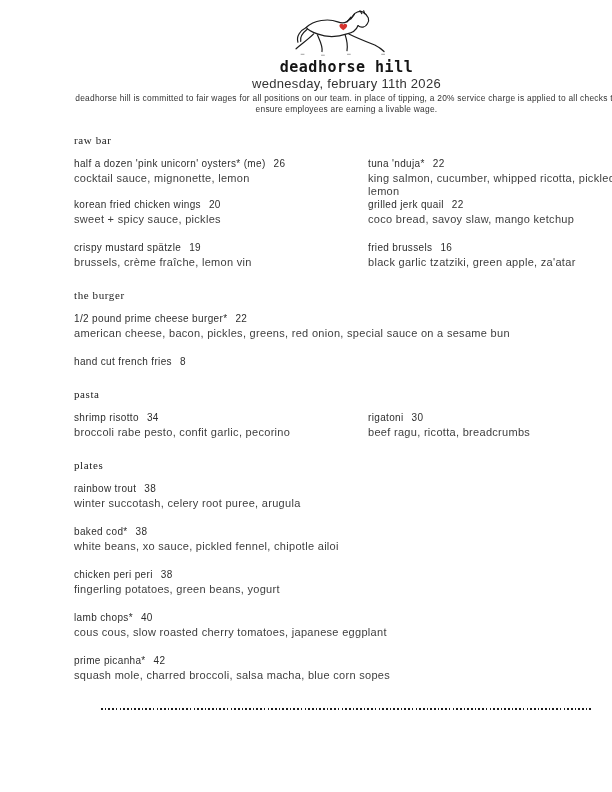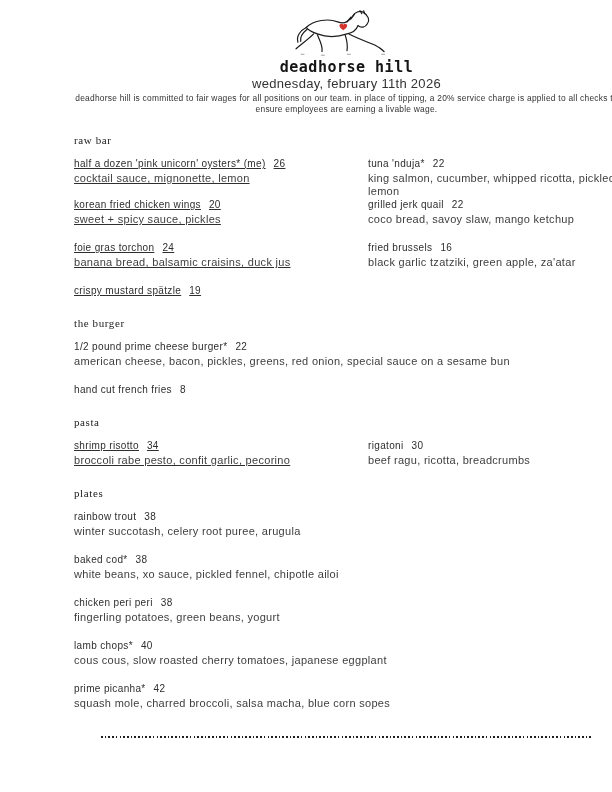--- a/index.html
+++ b/index.html
@@ -20,21 +20,21 @@
   .notice{
     text-align:center;font-size:8.4px;color:#333;letter-spacing:.25px;line-height:10.5px;
     max-width:545px;margin:3px auto 0 auto;
   }
   
   .sec-title{
     font-family:Liberation Serif, serif;font-size:11px;font-weight:400;
     color:#1b1b1b;letter-spacing:.6px;margin:20px 0 11px 0;
   }
   .cols{display:flex;}
-  .col-l{width:294px;flex:0 0 294px;text-decoration:underline;}
+  .col-l{width:294px;flex:0 0 294px;}
   .col-r{flex:1;}
   .item{margin-bottom:15px;}
   .item:last-child{margin-bottom:0;}
   .item-line{font-size:10px;color:#2e2e2e;letter-spacing:.35px;line-height:13px;}
   .item-price{margin-left:8px;}
   .item-desc{font-size:11px;color:#3e3e3e;letter-spacing:.3px;line-height:13px;margin-top:2px;}
   
   .dotted-rule{
     height:2px;width:492px;margin:26px auto 0 auto;
     background:repeating-linear-gradient(to right,#1e1e1e 0 1.6px,transparent 1.6px 3.7px);
@@ -90,25 +90,22 @@
   </section>
 
   <section>
     <div class="cols">
       <div class="col-l">
         <div class="item">
           <div class="item-line"><span>korean fried chicken wings</span><span class="item-price">20</span></div>
           <div class="item-desc">sweet + spicy sauce, pickles</div>
         </div>
         <div class="item">
-          <div class="item-line"><span>foie gras torchon</span><span class="item-price">24</span></div>
-          <div class="item-desc">banana bread, balsamic craisins, duck jus</div>
-        </div>
-        <div class="item">
           <div class="item-line"><span>crispy mustard spätzle</span><span class="item-price">19</span></div>
+          <div class="item-desc">brussels, crème fraîche, lemon vin</div>
         </div>
       </div>
       <div class="col-r">
         <div class="item">
           <div class="item-line"><span>grilled jerk quail</span><span class="item-price">22</span></div>
           <div class="item-desc">coco bread, savoy slaw, mango ketchup</div>
         </div>
         <div class="item">
           <div class="item-line"><span>fried brussels</span><span class="item-price">16</span></div>
           <div class="item-desc">black garlic tzatziki, green apple, za'atar</div>

